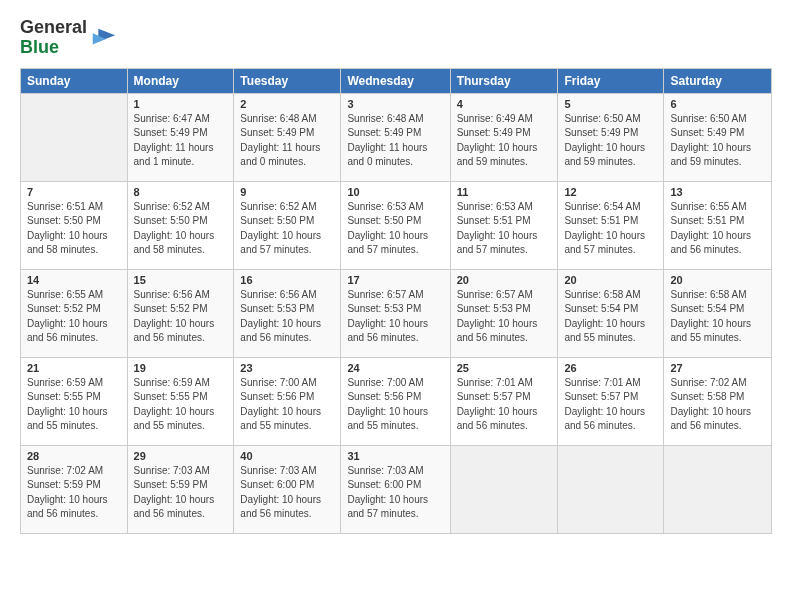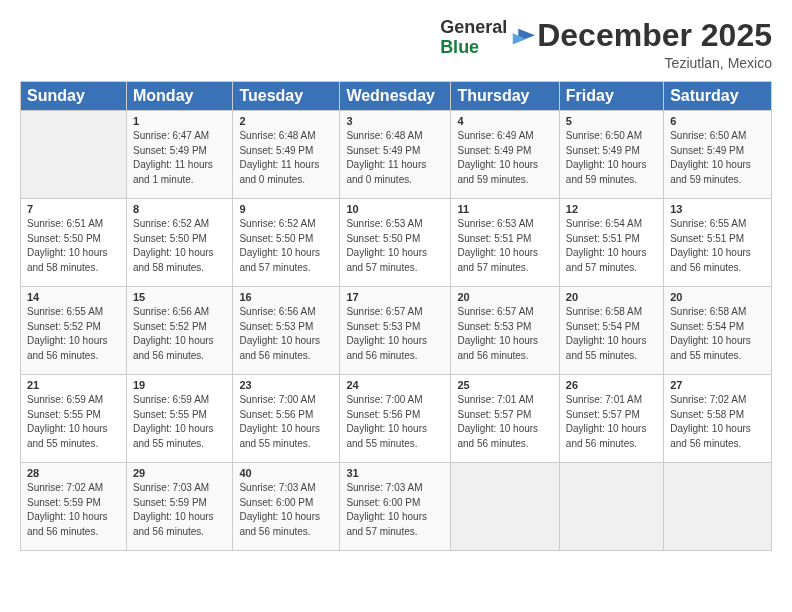--- a/index.html
+++ b/index.html
@@ -9,21 +9,20 @@
       font-family: Arial, sans-serif;
       background: #fff;
       overflow: hidden;
     }
     .page {
       width: 792px;
       height: 496px;
       padding: 18px 20px 10px 20px;
       display: flex;
       flex-direction: column;
-      align-items: flex-end;
     }
     .header {
       display: flex;
       justify-content: space-between;
       align-items: flex-start;
       margin-bottom: 10px;
     }
     .logo {
       display: flex;
       align-items: center;
@@ -55,21 +54,21 @@
       margin-top: 2px;
     }
     table {
       width: 100%;
       border-collapse: collapse;
       flex: 1;
     }
     thead tr th {
       background-color: #3a72b8;
       color: white;
-      font-size: 16px;
+      font-size: 12px;
       font-weight: bold;
       padding: 5px 6px;
       text-align: left;
       border: 1px solid #ccc;
     }
     tbody tr td {
       border: 1px solid #ccc;
       vertical-align: top;
       padding: 4px 6px;
       font-size: 9.5px;
@@ -111,24 +110,20 @@
               <span class="logo-blue">Blue</span>
             </div>
           </div>
           <svg class="logo-icon" viewBox="0 0 30 30" xmlns="http://www.w3.org/2000/svg">
             <polygon points="10,5 28,12 10,19" fill="#3a72b8"></polygon>
             <polygon points="4,10 18,16 4,22" fill="#5ba3e0"></polygon>
           </svg>
         </div>
       </div>
     </div>
-    <div class="title-block">
-      <div class="month-title">December 2025</div>
-      <div class="location">Teziutlan, Mexico</div>
-    </div>
   </div>
 
   <table>
     <thead>
       <tr>
 
       <th>Sunday</th>
           <th>Monday</th>
           <th>Tuesday</th>
           <th>Wednesday</th>

